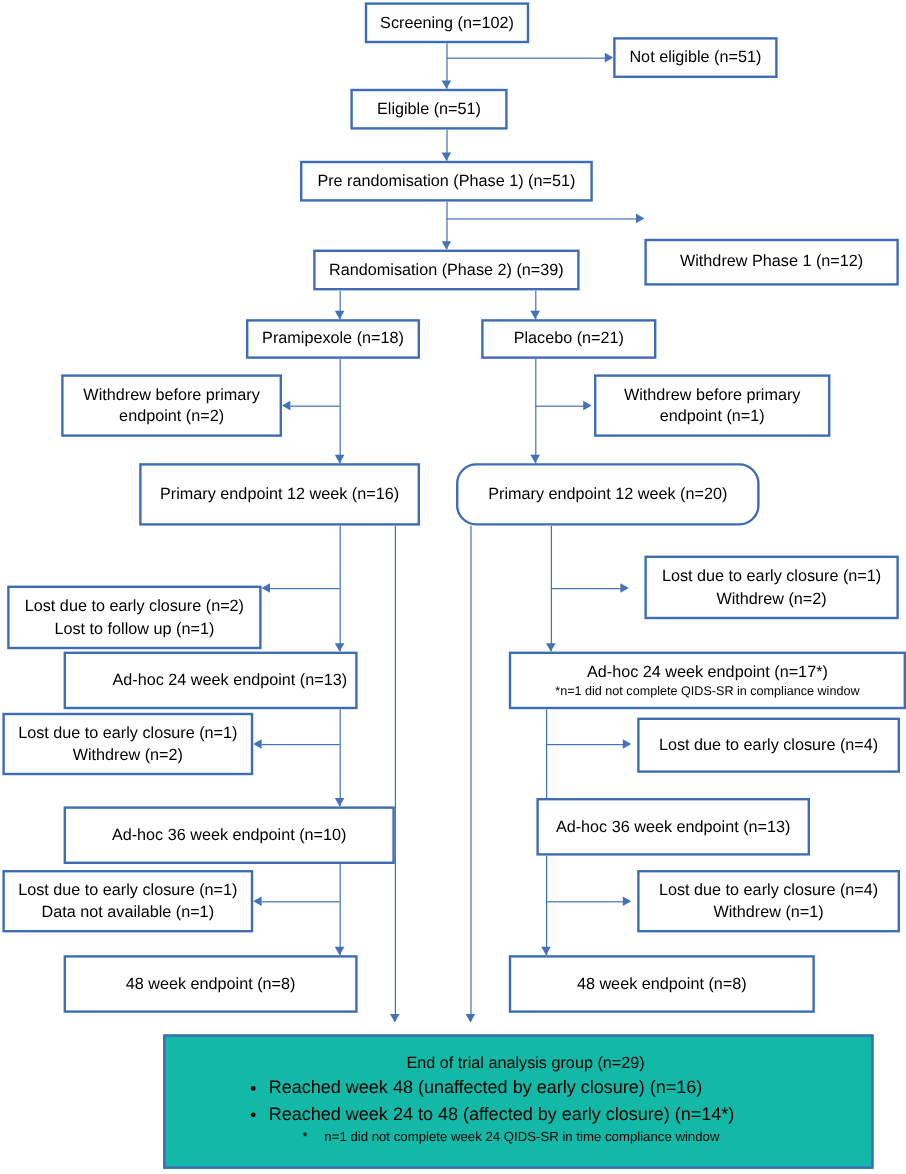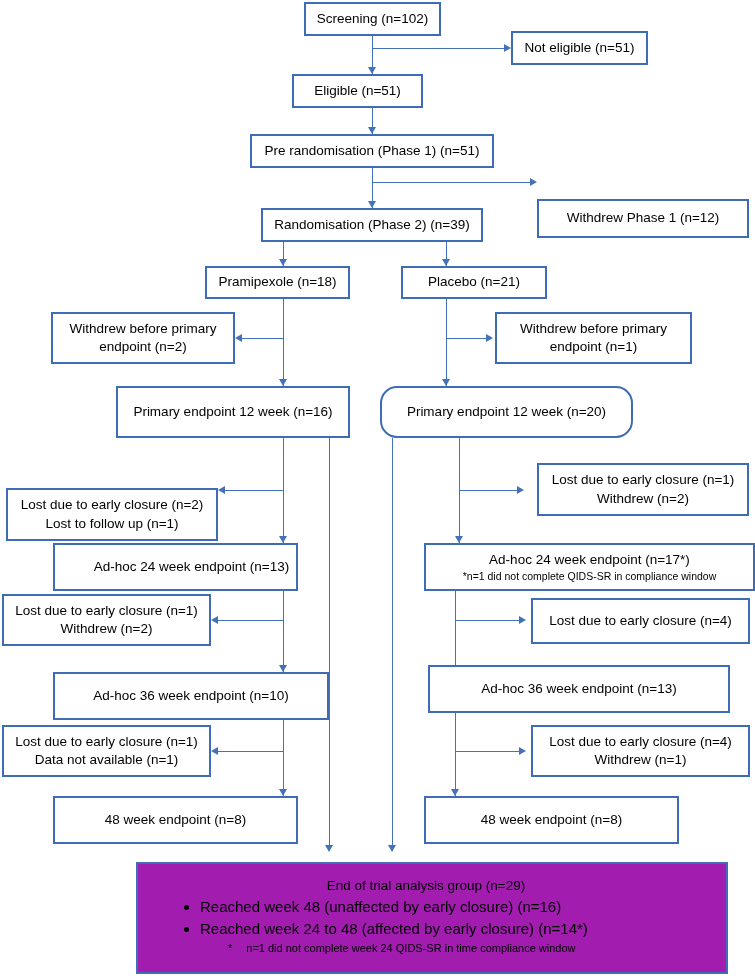--- a/index.html
+++ b/index.html
@@ -74,23 +74,23 @@
     border-top: 4.5px solid transparent;
     border-bottom: 4.5px solid transparent;
     border-right: 7px solid #4472B8;
     z-index: 2;
   }
   
   #final-box {
     position: absolute;
     box-sizing: border-box;
     border: 2px solid #3E6DB5;
-    background: #a21caf;
+    background: #14b8a6;
     z-index: 3;
-    padding: 14px 16px 10px 4px;
+    padding: 14px 16px 10px 28px;
   }
   #final-title {
     text-align: center;
     font-size: 13.5px;
     margin-bottom: 3px;
   }
   .final-list {
     list-style: disc;
     margin: 0;
     padding-left: 58px;
@@ -247,21 +247,21 @@
   <div class="arrow-right" style="left:519px; top:615.5px;"></div>
 
   <div class="box" style="left:531px; top:598px; width:219px; height:46px;">
     <span>Lost due to early closure (n=4)</span>
   </div>
 
   <div class="box" style="left:53px; top:672px; width:276px; height:48px;">
     <span>Ad-hoc 36 week endpoint (n=10)</span>
   </div>
 
-  <div class="box" style="left:428px; top:665px; width:302px; height:48px;">
+  <div class="box" style="left:447px; top:665px; width:228px; height:48px;">
     <span>Ad-hoc 36 week endpoint (n=13)</span>
   </div>
 
   <div class="vline" style="left:283px; top:720px; height:76px;"></div>
   <div class="arrow-down" style="left:278.5px; top:789px;"></div>
 
   <div class="hline" style="left:218px; top:751px; width:65px;"></div>
   <div class="arrow-left" style="left:211px; top:746.5px;"></div>
 
   <div class="box" style="left:2px; top:725px; width:209px; height:52px;">

